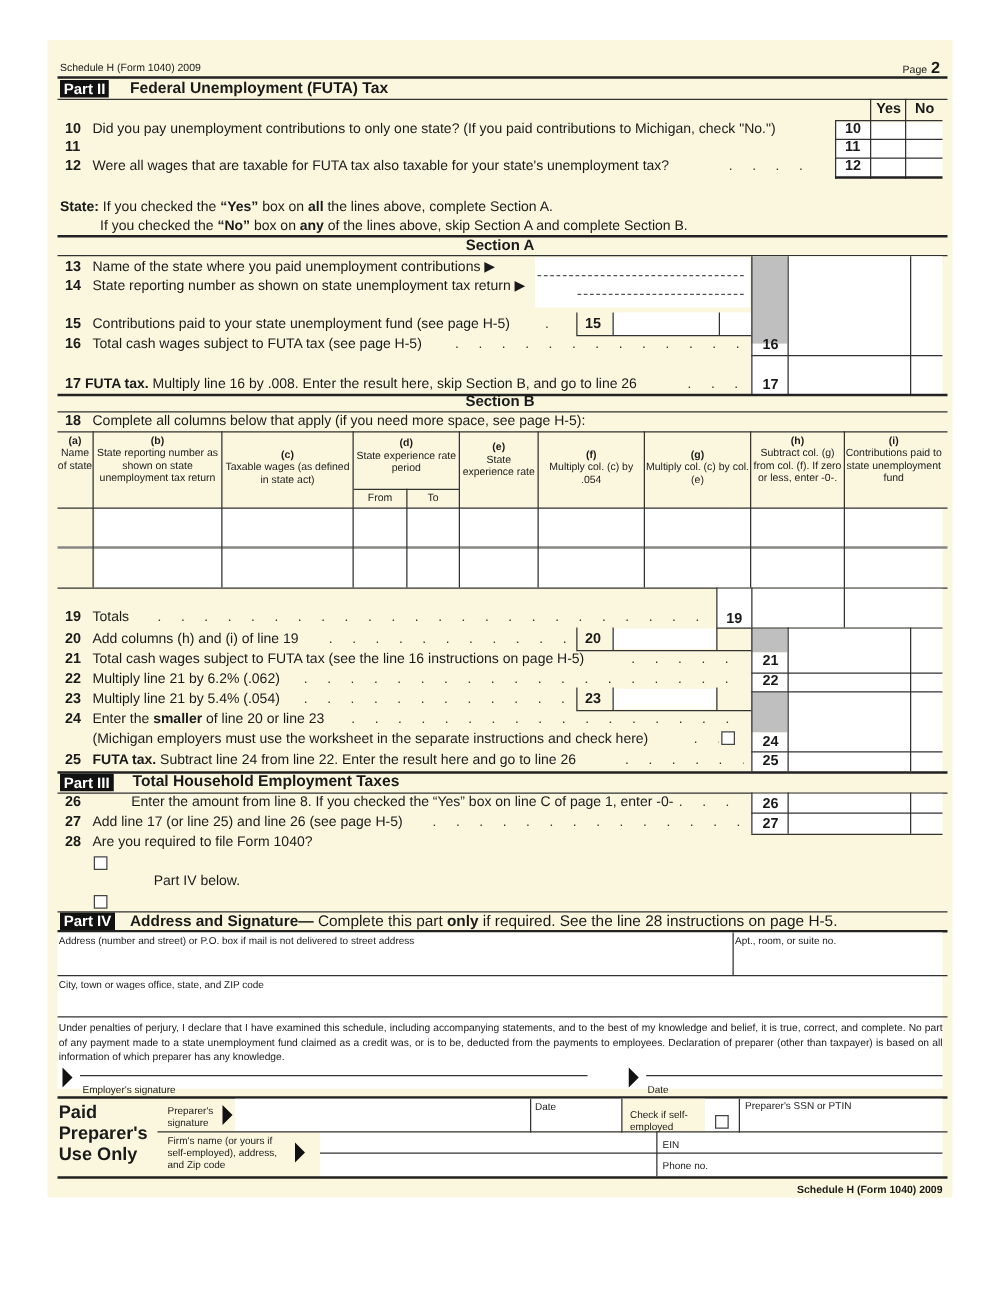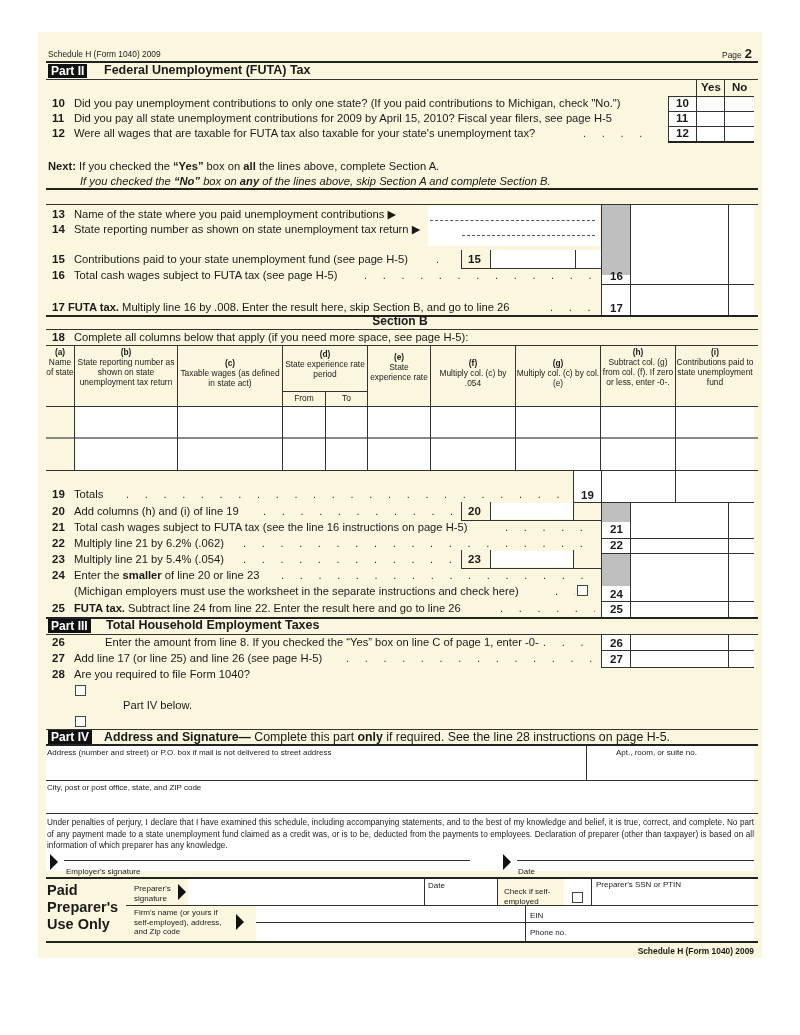--- a/index.html
+++ b/index.html
@@ -50,40 +50,40 @@
   <div class="hl" style="left:630px;width:86px;top:94px;"></div>
   <div class="hl2" style="left:630px;width:86px;top:109px;"></div>
 
   <div class="lnum" style="left:14px;top:65px;">10</div>
   <div class="t" style="left:36px;top:65px;">Did you pay unemployment contributions to only one state? (If you paid contributions to Michigan, check "No.")</div>
   <div class="lnum" style="left:638px;top:65px;">10</div>
   <div class="abs" style="left:659px;top:65px;width:27px;height:14px;"></div>
   <div class="abs" style="left:687px;top:65px;width:28px;height:14px;"></div>
 
   <div class="lnum" style="left:14px;top:80px;">11</div>
-  <div class="t" style="left:36px;top:80px;">Did you pay all state unemployment contributions for 2009 by April 15, 2010? Fiscal year filers, see page H-5</div>
   <div class="lnum" style="left:638px;top:80px;">11</div>
   <div class="abs" style="left:659px;top:80px;width:27px;height:14px;"></div>
   <div class="abs" style="left:687px;top:80px;width:28px;height:14px;"></div>
 
   <div class="lnum" style="left:14px;top:95px;">12</div>
   <div class="t" style="left:36px;top:95px;">Were all wages that are taxable for FUTA tax also taxable for your state's unemployment tax?</div>
   <div class="dots" style="left:545px;top:95px;width:75px;">. . . . . .</div>
   <div class="lnum" style="left:638px;top:95px;">12</div>
   <div class="abs" style="left:659px;top:95px;width:27px;height:14px;"></div>
   <div class="abs" style="left:687px;top:95px;width:28px;height:14px;"></div>
 
   <div class="t" style="left:10px;top:128px;">
-    <b>Next:</b> <span>If you checked the</span> <b>“Yes”</b> <span>box on</span> <b>all</b> <span>the lines above, complete Section A.</span>
-  </div>
-  <div class="t" style="left:42px;top:143px;font-style:italic;">
+    <b>State:</b> <span>If you checked the</span> <b>“Yes”</b> <span>box on</span> <b>all</b> <span>the lines above, complete Section A.</span>
+  </div>
+  <div class="t" style="left:42px;top:143px;">
     <span>If you checked the</span> <b>“No”</b> <span>box on</span> <b>any</b> <span>of the lines above, skip Section A and complete Section B.</span>
   </div>
   <div class="hl2" style="left:8px;width:712px;top:156px;"></div>
 
+  <div class="t b" style="left:0;width:724px;text-align:center;top:158px;font-size:12px;">Section A</div>
   <div class="hl" style="left:8px;width:712px;top:172px;"></div>
 
   <div class="white" style="left:390px;top:174px;width:172px;height:40px;"></div>
   <div class="gray" style="left:563px;top:173px;width:29px;height:70px;"></div>
   <div class="white" style="left:592px;top:173px;width:124px;height:111px;"></div>
   <div class="white" style="left:563px;top:243px;width:29px;height:41px;"></div>
   <div class="white" style="left:452px;top:218px;width:111px;height:18px;"></div>
   <div class="vl" style="left:563px;top:173px;height:111px;"></div>
   <div class="vl" style="left:592px;top:173px;height:111px;"></div>
   <div class="vl" style="left:690px;top:173px;height:111px;"></div>
@@ -287,25 +287,25 @@
   <div class="hl2" style="left:8px;width:712px;top:712px;"></div>
 
   <div class="white" style="left:8px;top:714px;width:708px;height:125px;"></div>
   <div class="t xs" style="left:9px;top:707px;"></div>
 
   <div class="abs" style="left:9px;top:714px;width:616px;height:34px;">
     <div class="t xs" style="left:0;top:2px;">Address (number and street) or P.O. box if mail is not delivered to street address</div>
   </div>
   <div class="vl" style="left:548px;top:714px;height:34px;"></div>
   <div class="abs" style="left:550px;top:714px;width:166px;height:34px;">
-    <div class="t xs" style="left:0;top:2px;padding-left:28px;">Apt., room, or suite no.</div>
+    <div class="t xs" style="left:0;top:2px;">Apt., room, or suite no.</div>
   </div>
   <div class="hl" style="left:8px;width:712px;top:748px;"></div>
   <div class="abs" style="left:9px;top:749px;width:707px;height:32px;">
-    <div class="t xs" style="left:0;top:2px;">City, post or post office, state, and ZIP code</div>
+    <div class="t xs" style="left:0;top:2px;">City, town or wages office, state, and ZIP code</div>
   </div>
   <div class="hl" style="left:8px;width:712px;top:781px;"></div>
 
   <div class="abs" style="left:9px;top:785px;width:707px;font-size:8.2px;line-height:11.5px;text-align:justify;">Under penalties of perjury, I declare that I have examined this schedule, including accompanying statements, and to the best of my knowledge and belief, it is true, correct, and complete. No part of any payment made to a state unemployment fund claimed as a credit was, or is to be, deducted from the payments to employees. Declaration of preparer (other than taxpayer) is based on all information of which preparer has any knowledge.</div>
 
   <div class="arrow" style="left:12px;top:822px;"></div>
   <div class="hl" style="left:26px;width:406px;top:828px;"></div>
   <div class="abs" style="left:26px;top:815px;width:406px;height:13px;"></div>
   <div class="t xs" style="left:28px;top:835px;">Employer's signature</div>
   <div class="arrow" style="left:465px;top:822px;"></div>

